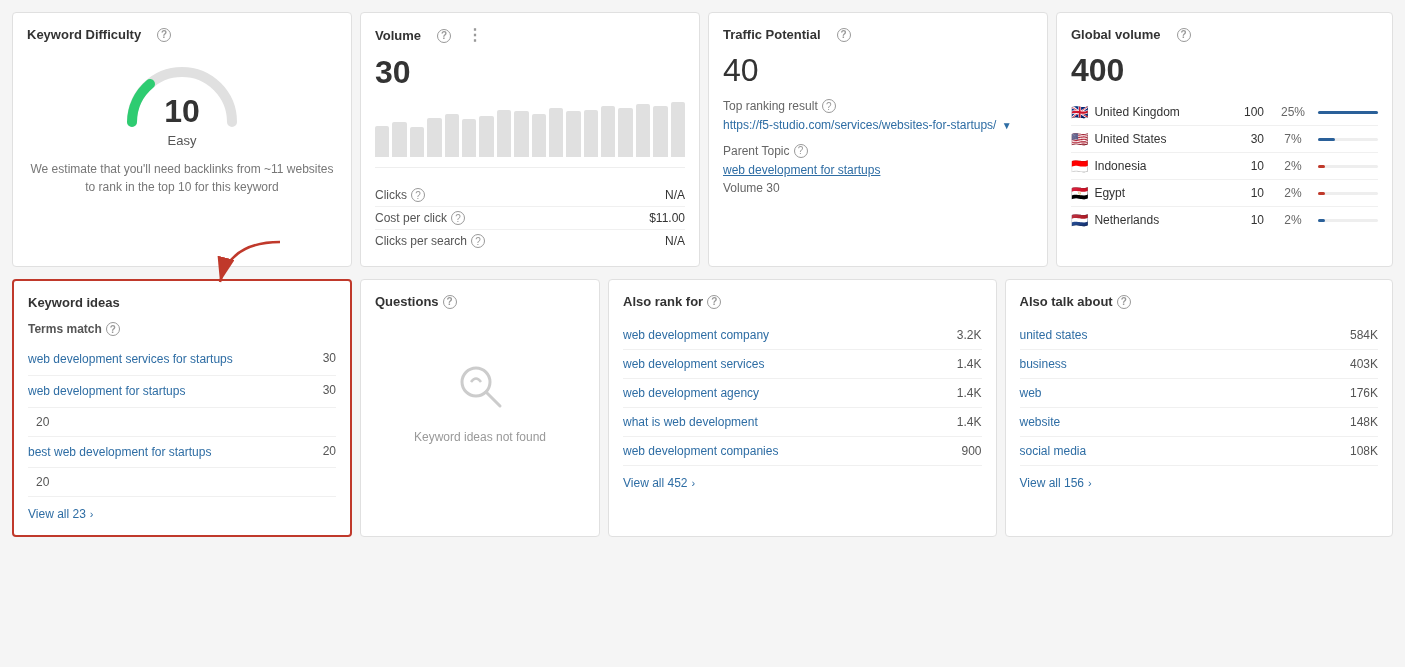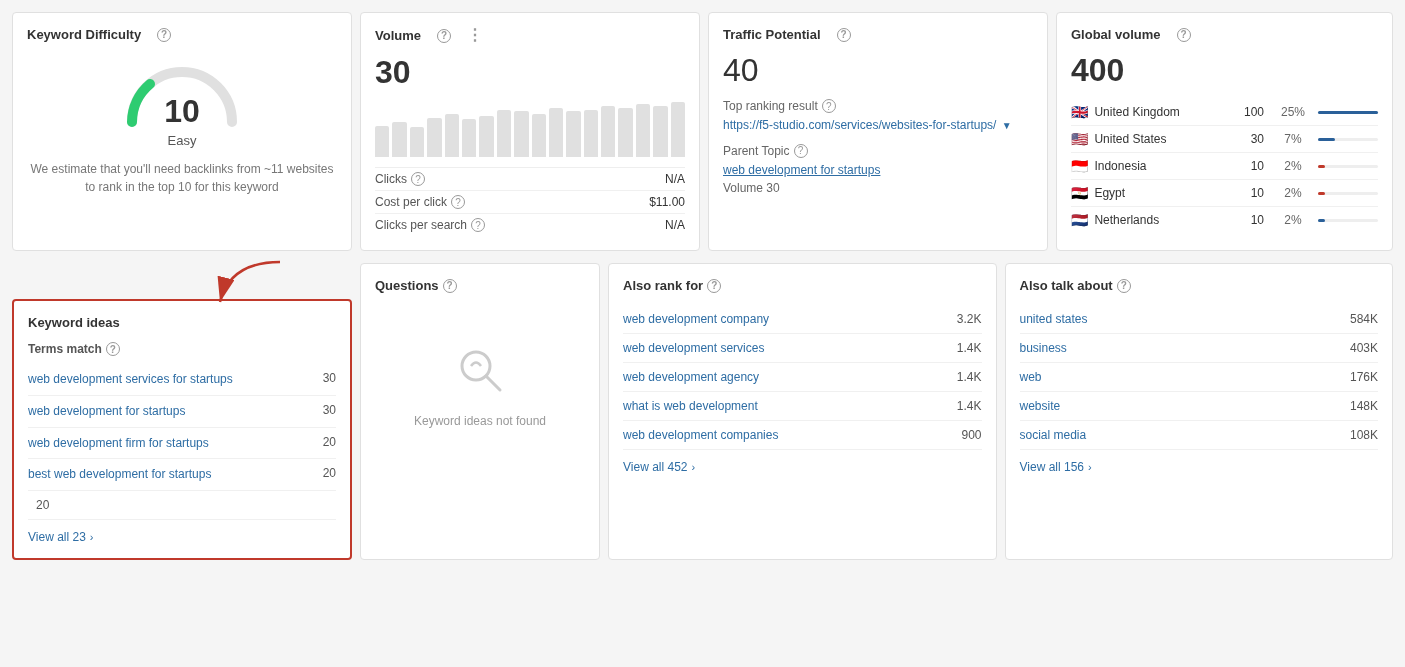--- a/index.html
+++ b/index.html
@@ -24,21 +24,21 @@
     .kd-gauge { position: relative; width: 120px; height: 65px; overflow: hidden; margin-bottom: 4px; }
     .kd-gauge svg { position: absolute; top: 0; left: 0; }
     .kd-number { font-size: 32px; font-weight: 700; color: #333; text-align: center; line-height: 1; margin-top: -5px; }
     .kd-label { font-size: 13px; color: #555; margin-top: 2px; }
     .kd-desc { font-size: 12px; color: #777; text-align: center; margin-top: 12px; line-height: 1.5; }
 
     
     .volume-number { font-size: 32px; font-weight: 700; color: #333; margin-bottom: 6px; }
     .volume-chart { display: flex; align-items: flex-end; height: 60px; gap: 3px; margin-bottom: 10px; }
     .volume-bar { flex: 1; background: #e0e0e0; border-radius: 2px 2px 0 0; }
-    .volume-stats { border-top: 1px solid #eee; padding-top: 0; }
+    .volume-stats { border-top: 1px solid #eee; padding-top: 16px; }
     .volume-stat-row { display: flex; justify-content: space-between; padding: 4px 0; font-size: 12px; color: #555; border-bottom: 1px solid #f0f0f0; }
     .volume-stat-row:last-child { border-bottom: none; }
     .stat-label { display: flex; align-items: center; gap: 4px; }
     .stat-val { color: #333; font-weight: 500; }
     .more-icon { color: #999; font-size: 16px; cursor: pointer; float: right; margin-top: -2px; }
 
     
     .traffic-number { font-size: 32px; font-weight: 400; color: #333; margin-bottom: 10px; }
     .traffic-section-label { font-size: 12px; color: #666; margin-bottom: 4px; display: flex; align-items: center; gap: 4px; }
     .traffic-link { color: #2e6da4; text-decoration: none; font-size: 12px; line-height: 1.4; }
@@ -52,21 +52,21 @@
     .global-row:last-child { border-bottom: none; }
     .flag { font-size: 14px; }
     .country-name { flex: 1; font-size: 12px; color: #333; }
     .country-vol { font-size: 12px; color: #333; margin-right: 8px; }
     .country-pct { font-size: 12px; color: #666; width: 30px; text-align: center; }
     .country-bar-wrap { width: 60px; height: 3px; background: #eee; border-radius: 2px; margin-left: 4px; }
     .country-bar { height: 3px; border-radius: 2px; }
 
     
     .bottom-section { display: flex; gap: 8px; }
-    .keyword-ideas-card { flex: 0 0 340px; border: 2.5px solid #c0392b; border-radius: 4px; background: #fff; padding: 14px; position: relative; margin-top: 36px; }
+    .keyword-ideas-card { flex: 0 0 340px; border: 2.5px solid #c0392b; border-radius: 4px; background: #fff; padding: 14px; position: relative; }
     .questions-card { flex: 0 0 240px; background: #fff; border: 1px solid #e0e0e0; border-radius: 4px; padding: 14px; }
     .also-rank-card { flex: 1; background: #fff; border: 1px solid #e0e0e0; border-radius: 4px; padding: 14px; }
     .also-talk-card { flex: 1; background: #fff; border: 1px solid #e0e0e0; border-radius: 4px; padding: 14px; }
 
     .section-title { font-size: 13px; font-weight: 700; color: #333; margin-bottom: 12px; display: flex; align-items: center; gap: 4px; }
     .subsection-title { font-size: 12px; font-weight: 600; color: #555; margin-bottom: 8px; display: flex; align-items: center; gap: 4px; }
 
     .keyword-row { display: flex; justify-content: space-between; padding: 7px 0; border-bottom: 1px solid #f0f0f0; align-items: flex-start; }
     .keyword-row:last-of-type { border-bottom: 1px solid #f0f0f0; }
     .kw-link { color: #2e6da4; font-size: 12px; text-decoration: none; flex: 1; line-height: 1.4; }
@@ -274,21 +274,20 @@
       <div id="keyword-ideas-list">
           <div class="keyword-row">
       <a class="kw-link" href="#">web development services for startups</a>
       <span class="kw-vol">30</span>
     </div>
           <div class="keyword-row">
       <a class="kw-link" href="#">web development for startups</a>
       <span class="kw-vol">30</span>
     </div>
           <div class="keyword-row">
-      <a class="kw-link" href="#">web development firm for startups</a>
       <span class="kw-vol">20</span>
     </div>
           <div class="keyword-row">
       <a class="kw-link" href="#">best web development for startups</a>
       <span class="kw-vol">20</span>
     </div>
           <div class="keyword-row">
       <span class="kw-vol">20</span>
     </div>
         </div>

